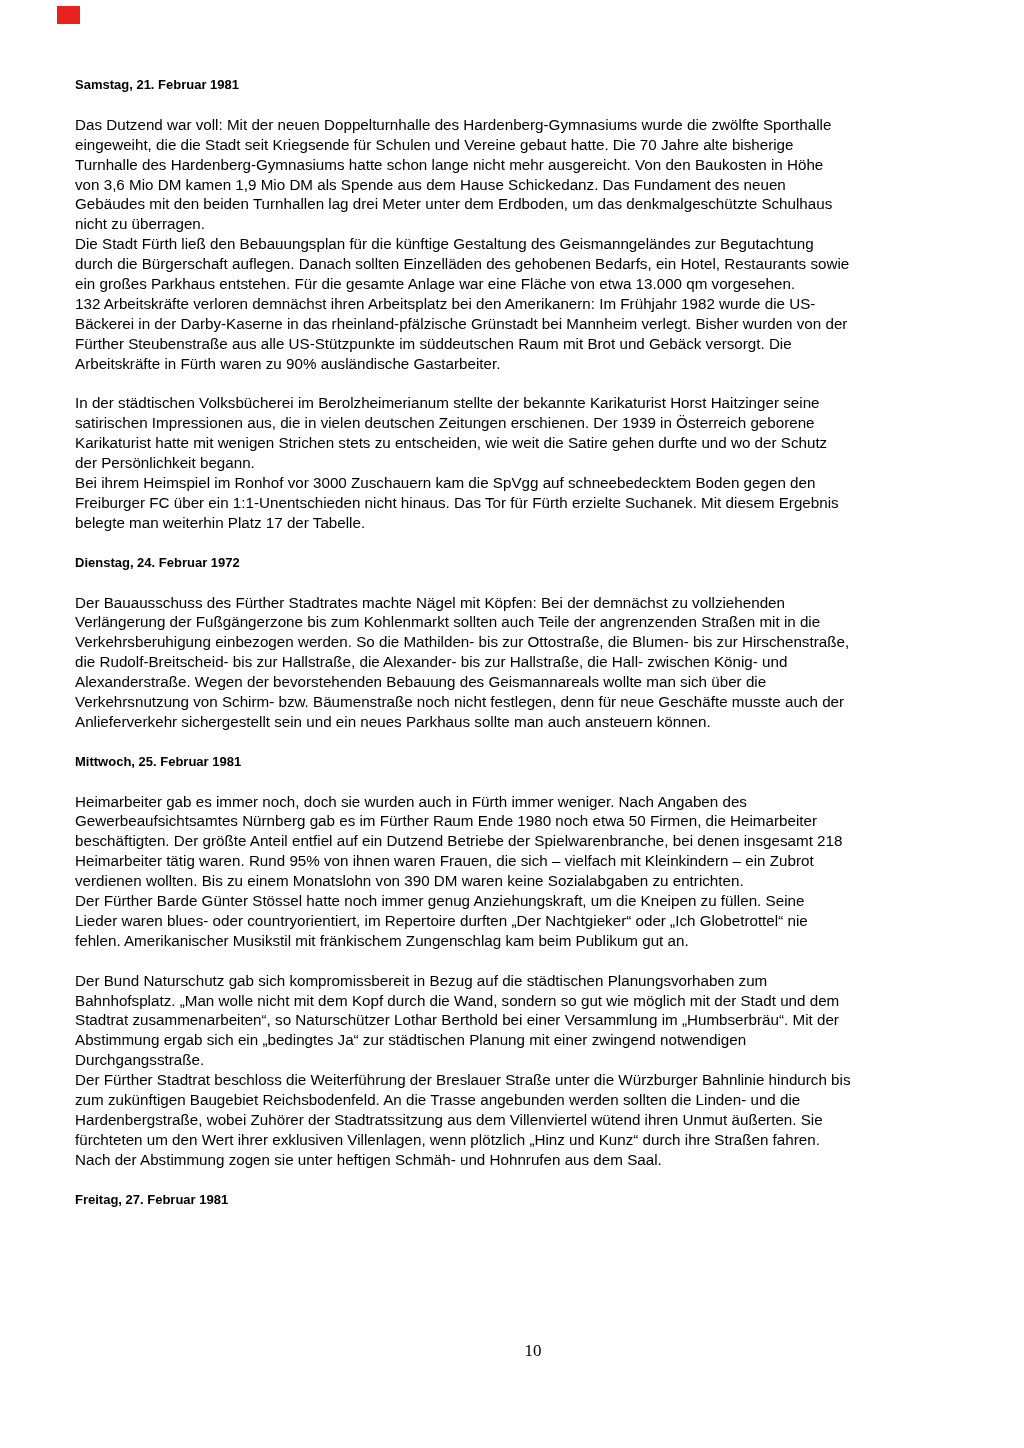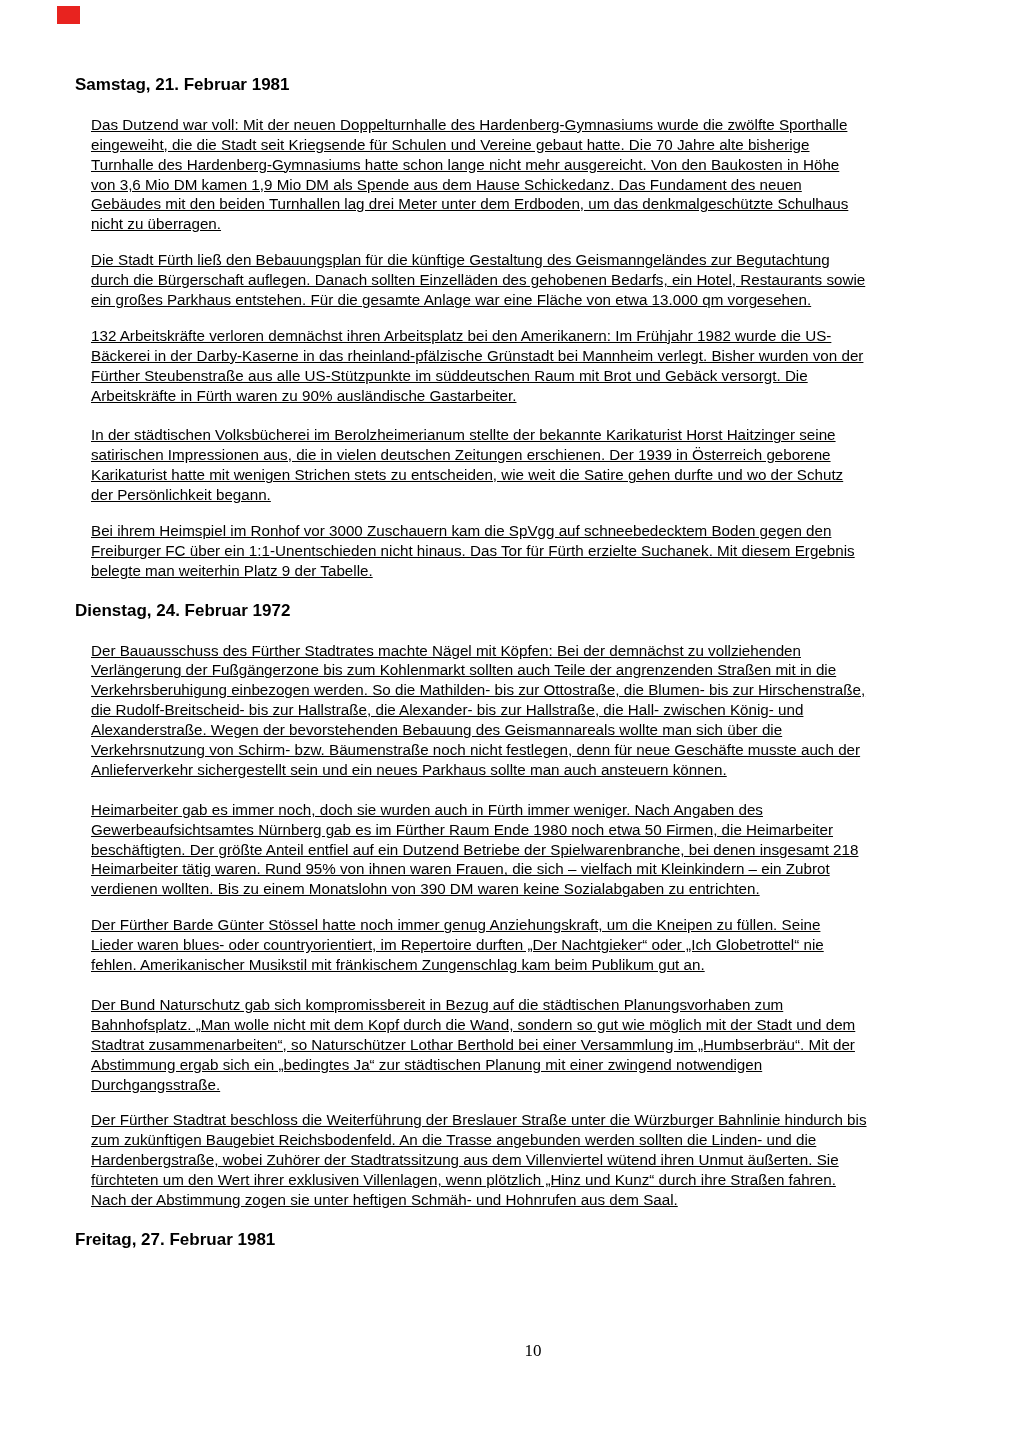--- a/index.html
+++ b/index.html
@@ -22,29 +22,28 @@
   .content {
     position: absolute;
     left: 75px;
     top: 75px;
     width: 880px;
     font-size: 15.2px;
     line-height: 19.9px;
   }
   .day-section { margin: 0 0 19.9px 0; }
   .day-heading {
-    font-size: 17px;
+    font-size: 13px;
     line-height: 19.9px;
     font-weight: 700;
     margin: 0 0 19.9px 0;
   }
   .para {
-    margin: 16px;
+    margin: 0;
     white-space: pre;
-    text-decoration: underline;
   }
   .page-number {
     position: absolute;
     left: 8px;
     right: 0;
     top: 1341px;
     text-align: center;
     font-family: "Liberation Serif", serif;
     font-size: 17px;
     line-height: 20px;
@@ -77,35 +76,36 @@
 Arbeitskräfte in Fürth waren zu 90% ausländische Gastarbeiter.</p>
     </section>
 
     <section class="day-section">
       <p class="para">In der städtischen Volksbücherei im Berolzheimerianum stellte der bekannte Karikaturist Horst Haitzinger seine
 satirischen Impressionen aus, die in vielen deutschen Zeitungen erschienen. Der 1939 in Österreich geborene
 Karikaturist hatte mit wenigen Strichen stets zu entscheiden, wie weit die Satire gehen durfte und wo der Schutz
 der Persönlichkeit begann.</p>
       <p class="para">Bei ihrem Heimspiel im Ronhof vor 3000 Zuschauern kam die SpVgg auf schneebedecktem Boden gegen den
 Freiburger FC über ein 1:1-Unentschieden nicht hinaus. Das Tor für Fürth erzielte Suchanek. Mit diesem Ergebnis
-belegte man weiterhin Platz 9 der Tabelle.</p>
+belegte man weiterhin Platz 17 der Tabelle.</p>
     </section>
 
     <section class="day-section">
       <h2 class="day-heading">Dienstag, 24. Februar 1972</h2>
       <p class="para">Der Bauausschuss des Fürther Stadtrates machte Nägel mit Köpfen: Bei der demnächst zu vollziehenden
 Verlängerung der Fußgängerzone bis zum Kohlenmarkt sollten auch Teile der angrenzenden Straßen mit in die
 Verkehrsberuhigung einbezogen werden. So die Mathilden- bis zur Ottostraße, die Blumen- bis zur Hirschenstraße,
 die Rudolf-Breitscheid- bis zur Hallstraße, die Alexander- bis zur Hallstraße, die Hall- zwischen König- und
 Alexanderstraße. Wegen der bevorstehenden Bebauung des Geismannareals wollte man sich über die
 Verkehrsnutzung von Schirm- bzw. Bäumenstraße noch nicht festlegen, denn für neue Geschäfte musste auch der
 Anlieferverkehr sichergestellt sein und ein neues Parkhaus sollte man auch ansteuern können.</p>
     </section>
 
     <section class="day-section">
+      <h2 class="day-heading">Mittwoch, 25. Februar 1981</h2>
       <p class="para">Heimarbeiter gab es immer noch, doch sie wurden auch in Fürth immer weniger. Nach Angaben des
 Gewerbeaufsichtsamtes Nürnberg gab es im Fürther Raum Ende 1980 noch etwa 50 Firmen, die Heimarbeiter
 beschäftigten. Der größte Anteil entfiel auf ein Dutzend Betriebe der Spielwarenbranche, bei denen insgesamt 218
 Heimarbeiter tätig waren. Rund 95% von ihnen waren Frauen, die sich – vielfach mit Kleinkindern – ein Zubrot
 verdienen wollten. Bis zu einem Monatslohn von 390 DM waren keine Sozialabgaben zu entrichten.</p>
       <p class="para">Der Fürther Barde Günter Stössel hatte noch immer genug Anziehungskraft, um die Kneipen zu füllen. Seine
 Lieder waren blues- oder countryorientiert, im Repertoire durften „Der Nachtgieker“ oder „Ich Globetrottel“ nie
 fehlen. Amerikanischer Musikstil mit fränkischem Zungenschlag kam beim Publikum gut an.</p>
     </section>
 

